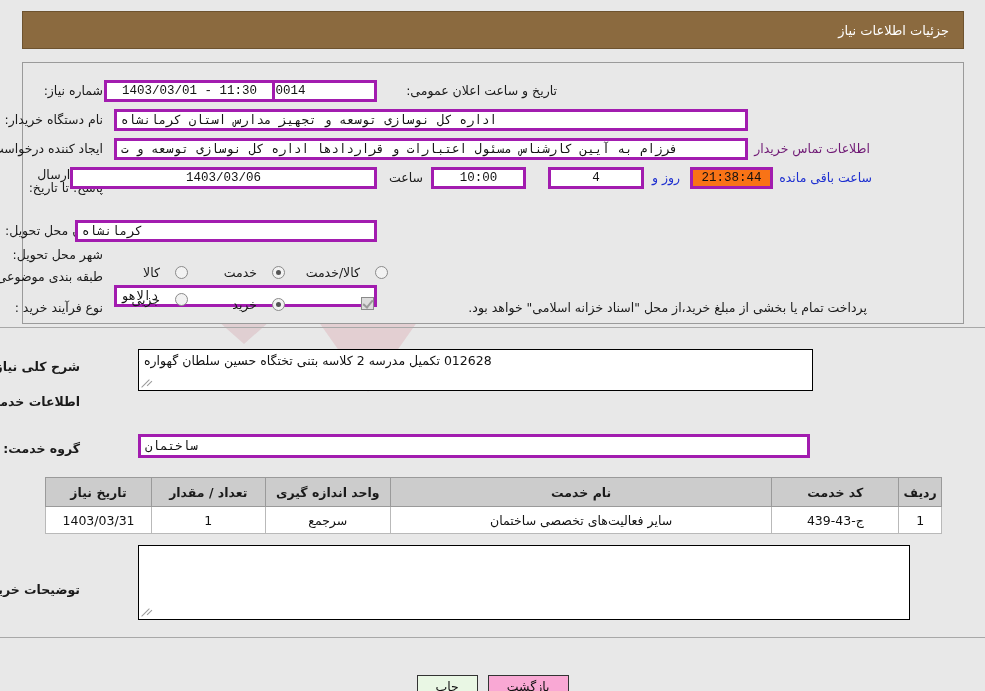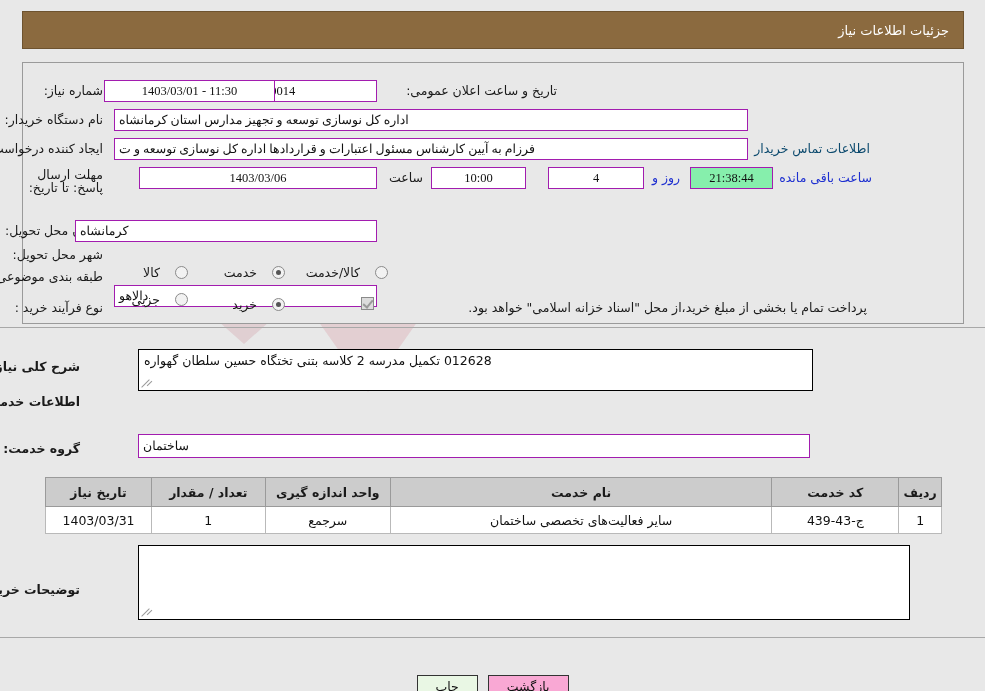--- a/index.html
+++ b/index.html
@@ -120,39 +120,39 @@
     white-space: nowrap;
     text-align: right;
     z-index: 8;
   }
   .lbl.bold { font-weight: bold; }
 
   .fld {
     position: absolute;
     box-sizing: border-box;
     background: #ffffff;
-    border: 1px solid #a21caf;
-    font-family: Liberation Serif, serif;
+    border: 3px solid #a21caf;
+    font-family: Liberation Mono, monospace;
     font-size: 12.5px;
     color: #111;
     display: flex;
     align-items: center;
     padding: 0 4px;
     overflow: hidden;
     white-space: nowrap;
     z-index: 8;
   }
   .fld.center { justify-content: center; }
   .fld.right  { justify-content: flex-end; }
   .fld.ltr    { direction: ltr; }
-  .fld.cream  { background: #86efac; }
+  .fld.cream  { background: #f97316; }
 
   .link {
     position: absolute;
-    color: #0c4a6e;
+    color: #701a75;
     font-size: 12.5px;
     white-space: nowrap;
     cursor: pointer;
     z-index: 9;
   }
 
   .bluelbl {
     position: absolute;
     color: #1d2fd0;
     font-size: 12.5px;
@@ -329,21 +329,21 @@
 <div class="fld center ltr" style="left:104px; top:80px; width:171px; height:22px;">1403/03/01 - 11:30</div>
 
 <div class="lbl" style="right:882px; top:112px;">نام دستگاه خریدار:</div>
 <div class="fld right" style="right:237px; top:109px; width:634px; height:22px;">اداره کل نوسازی  توسعه و تجهیز مدارس استان کرمانشاه</div>
 
 <div class="lbl" style="right:882px; top:141px;">ایجاد کننده درخواست:</div>
 <div class="fld right" style="right:237px; top:138px; width:634px; height:22px;">فرزام به آیین کارشناس مسئول اعتبارات و قراردادها اداره کل نوسازی  توسعه و ت</div>
 <div class="link" style="right:115px; top:141px;">اطلاعات تماس خریدار</div>
 
 <div class="lbl" style="right:882px; top:168px; width:98px; text-align:right; white-space:normal; line-height:13px;">مهلت ارسال پاسخ: تا تاریخ:</div>
-<div class="fld center ltr" style="right:608px; top:167px; width:238px; height:22px;">1403/03/06</div>
+<div class="fld center ltr" style="right:608px; top:167px; width:307px; height:22px;">1403/03/06</div>
 <div class="lbl" style="right:562px; top:170px;">ساعت</div>
 <div class="fld center ltr" style="right:459px; top:167px; width:95px; height:22px;">10:00</div>
 <div class="fld center ltr" style="right:341px; top:167px; width:96px; height:22px;">4</div>
 <div class="bluelbl" style="right:305px; top:170px;text-align:right;">روز و</div>
 <div class="fld center cream ltr" style="right:212px; top:167px; width:83px; height:22px;">21:38:44</div>
 <div class="bluelbl" style="right:113px; top:170px;">ساعت باقی مانده</div>
 
 <div class="lbl" style="right:882px; top:223px;">استان محل تحویل:</div>
 <div class="fld right" style="right:608px; top:220px; width:302px; height:22px;">کرمانشاه</div>
 

